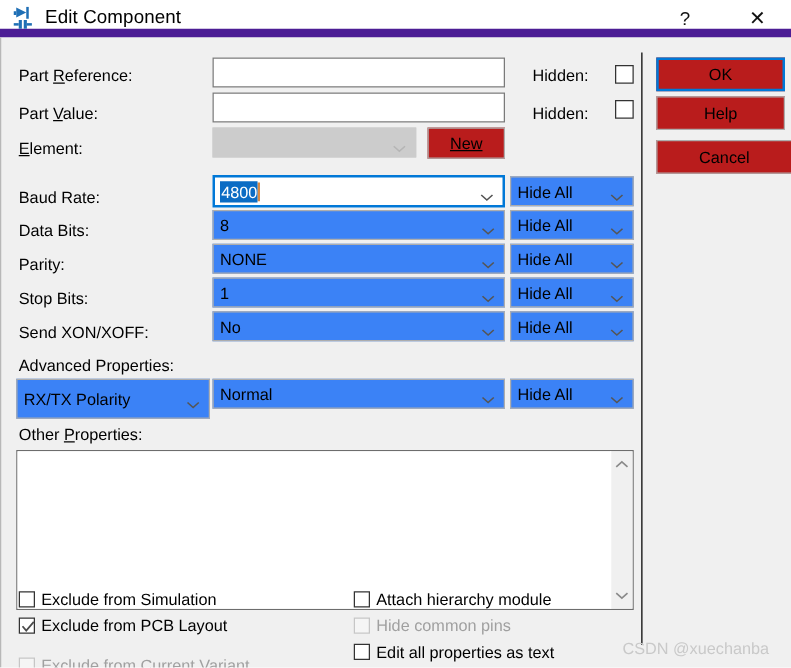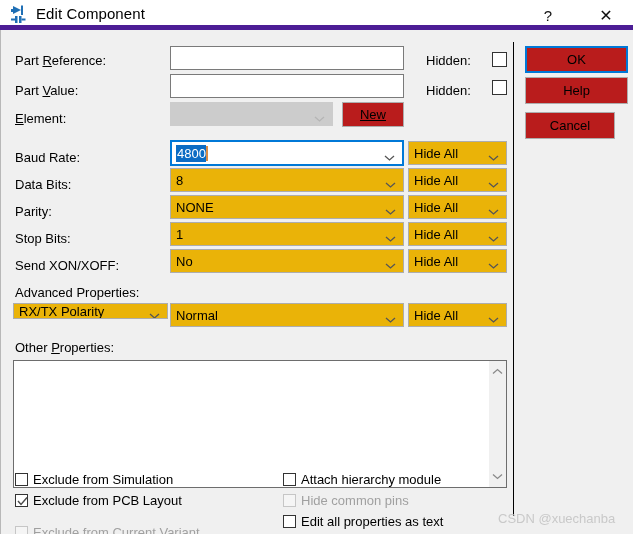--- a/index.html
+++ b/index.html
@@ -17,21 +17,21 @@
     position: relative;
     width: 633px; height: 534px;
     background: #f0f0f0;
     box-sizing: border-box;
   }
   
   .titlebar {
     position: absolute; left: 0; top: 0;
     width: 633px; height: 30px;
     background: #ffffff;
-    border-bottom: 5px solid #4c1d95;
+    border-bottom: 7px solid #4c1d95;
     box-sizing: border-box;
   }
   .title-icon {
     position: absolute; left: 9px; top: 5px;
     width: 20px; height: 20px;
   }
   .title-text {
     position: absolute; left: 36px; top: 5px;
     font-size: 15px; color: #000;
     letter-spacing: 0.1px;
@@ -69,21 +69,21 @@
     box-sizing: border-box;
     font-family: "Liberation Sans", sans-serif;
     font-size: 13px;
     padding: 0 4px;
     color: #000;
     outline: none;
   }
   
   .combo {
     position: absolute;
-    background: #eab308;
+    background: #3b82f6;
     border: 1px solid #adadad;
     box-sizing: border-box;
     display: flex; align-items: center;
     font-size: 13px;
     color: #000;
     padding-left: 5px;
     overflow: hidden;
     white-space: nowrap;
   }
   .combo .chev {
@@ -341,21 +341,21 @@
     <div class="combo" style="left:407px; top:219px; width:99px; height:24px;">
       <span>Hide All</span>
       <span class="chev">
         <svg width="11" height="7" viewBox="0 0 11 7">
             <path d="M1 1.5 L5.5 5.5 L10 1.5" stroke="#555" stroke-width="1.3" fill="none"></path>
           </svg>
       </span>
     </div>
 
     <div class="lbl" style="left:14px; top:255px;">Advanced Properties:</div>
-    <div class="combo" style="left:12px; top:273px; width:155px; height:16px;">
+    <div class="combo" style="left:12px; top:273px; width:155px; height:32px;">
       <span>RX/TX Polarity</span>
       <span class="chev">
         <svg width="11" height="7" viewBox="0 0 11 7">
             <path d="M1 1.5 L5.5 5.5 L10 1.5" stroke="#555" stroke-width="1.3" fill="none"></path>
           </svg>
       </span>
     </div>
     <div class="combo" style="left:169px; top:273px; width:234px; height:24px;">
       <span>Normal</span>
       <span class="chev">
@@ -425,20 +425,20 @@
     </div>
 
     <div class="vdiv" style="left:512px; top:12px; height:474px;"></div>
 
     <div class="btn default" style="left:524px; top:16px; width:103px; height:27px;">
       <span>OK</span>
     </div>
     <div class="btn" style="left:524px; top:47px; width:103px; height:27px;">
       <span>Help</span>
     </div>
-    <div class="btn" style="left:524px; top:82px; width:90px; height:27px;">
+    <div class="btn" style="left:524px; top:82px; width:109px; height:27px;">
       <span>Cancel</span>
     </div>
 
     <div class="watermark" style="left:497px; top:481px;">CSDN @xuechanba</div>
 
   </div>
 </div>
 
 </body></html>

